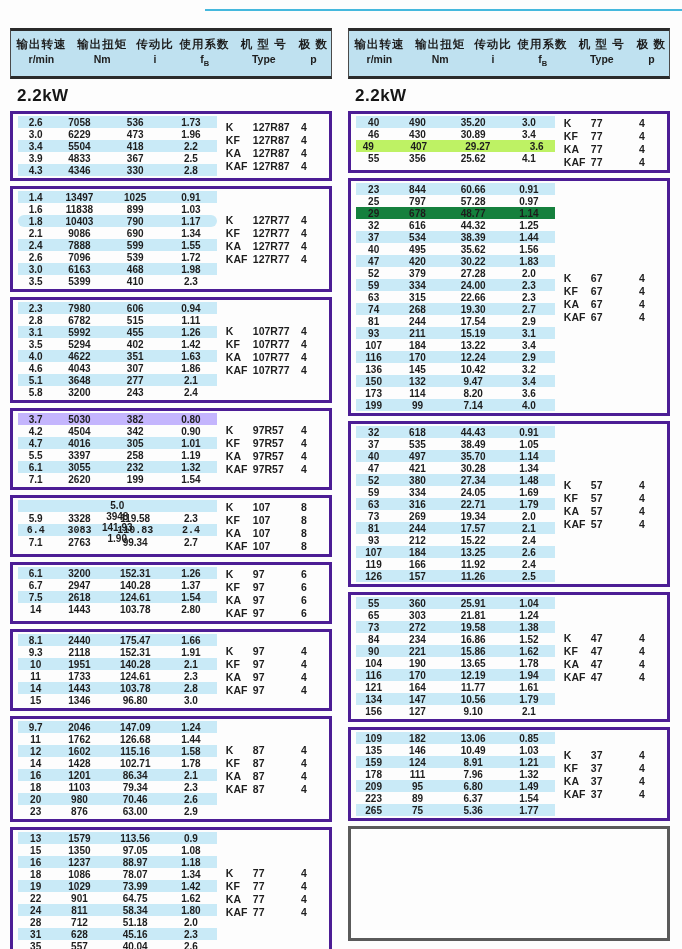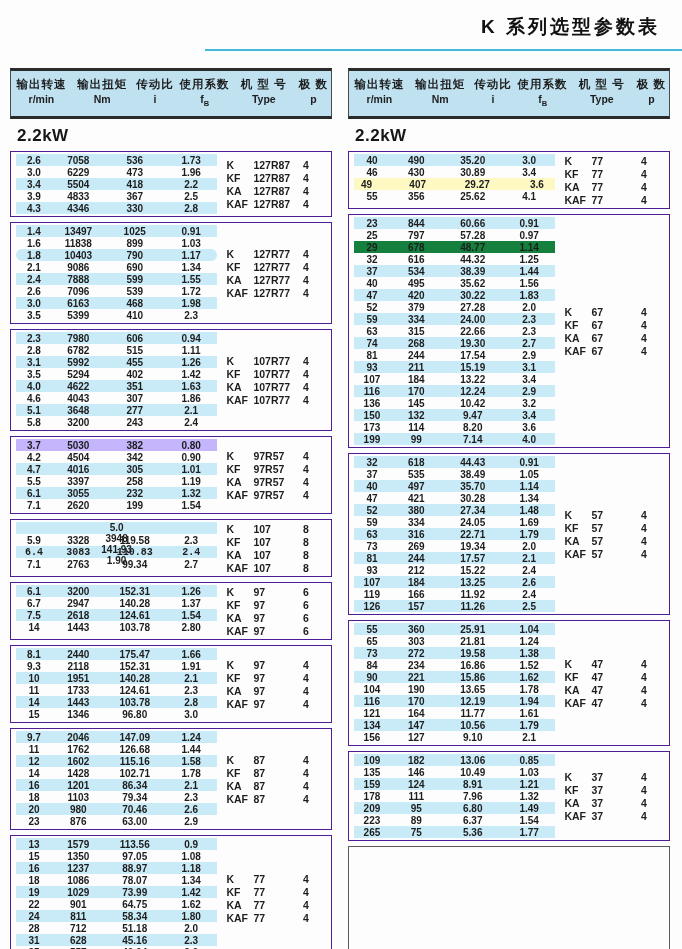--- a/index.html
+++ b/index.html
@@ -27,21 +27,21 @@
     padding: 6px 0 5px 0;
   }
   .hline { display: flex; }
   .hcell { text-align: center; line-height: 15px; font-size: 11.5px; letter-spacing: 1px; }
   .hline.units .hcell { font-size: 10.5px; letter-spacing: 0; }
   .hcell sub { font-size: 7.5px; }
 
   .power { font-size: 17px; margin: 7px 0 5px 7px; letter-spacing: 0.5px; color: #161616; }
 
   .block {
-    border: 1px solid #4c1d95;
+    border: 3px solid #4c1d95;
     margin-bottom: 5px;
     padding: 2px 0;
     display: flex;
   }
   .block.empty { height: 115px; border-color: #5a5a5a; }
   .nums { width: 63%; margin-left: 1.5%; }
   .row { display: flex; height: 12px; align-items: center; }
   .cell { font-size: 10px; text-align: center; }
   .cell.c0 { width: 18%; }
   .cell.c1 { width: 26%; }
@@ -57,23 +57,20 @@
   .trow { display: flex; height: 13px; align-items: center; font-size: 10.5px; }
   .tprefix { width: 36px; padding-left: 9px; }
   .tmodel { flex: 1; }
   .tpoles { width: 28px; text-align: left; }
 </style>
 </head>
 <body>
 
 <div class="page">
 
-  <div class="title-area">
-    <span class="page-title">K 系列选型参数表</span>
-  </div>
   <div class="title-rule" style="background: rgb(69, 184, 221);"></div>
 
   <div class="cols">
 
     <div class="tcol">
       <div class="thead" id="thead-left" style="background: rgb(191, 225, 240);">
           <div class="hline">
             <div class="hcell" style="width: 19%;">输出转速</div>
             <div class="hcell" style="width: 19%;">输出扭矩</div>
             <div class="hcell" style="width: 14%;">传动比</div>
@@ -711,21 +708,21 @@
                 <div class="cell c1">490</div>
                 <div class="cell c2">35.20</div>
                 <div class="cell c3">3.0</div>
               </div>
               <div class="row">
                 <div class="cell c0">46</div>
                 <div class="cell c1">430</div>
                 <div class="cell c2">30.89</div>
                 <div class="cell c3">3.4</div>
               </div>
-              <div class="row" style="background: #fef9c3; gap: 20px;">
+              <div class="row" style="background: #bef264; gap: 20px;">
                 <div class="cell c0">49</div>
                 <div class="cell c1">407</div>
                 <div class="cell c2">29.27</div>
                 <div class="cell c3">3.6</div>
               </div>
               <div class="row">
                 <div class="cell c0">55</div>
                 <div class="cell c1">356</div>
                 <div class="cell c2">25.62</div>
                 <div class="cell c3">4.1</div>

